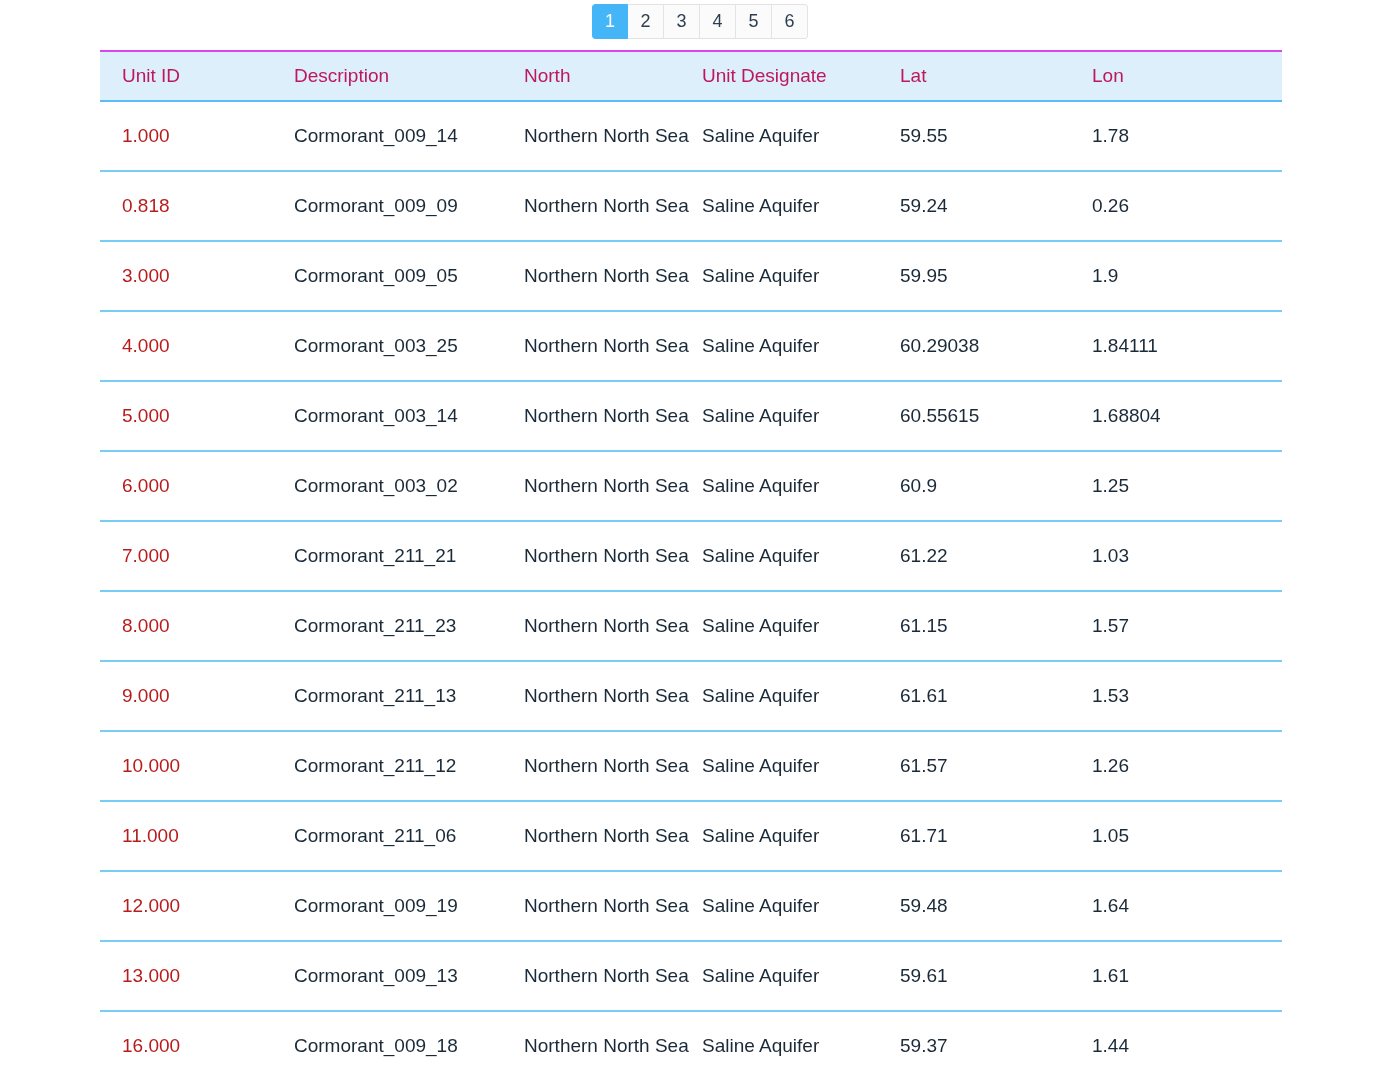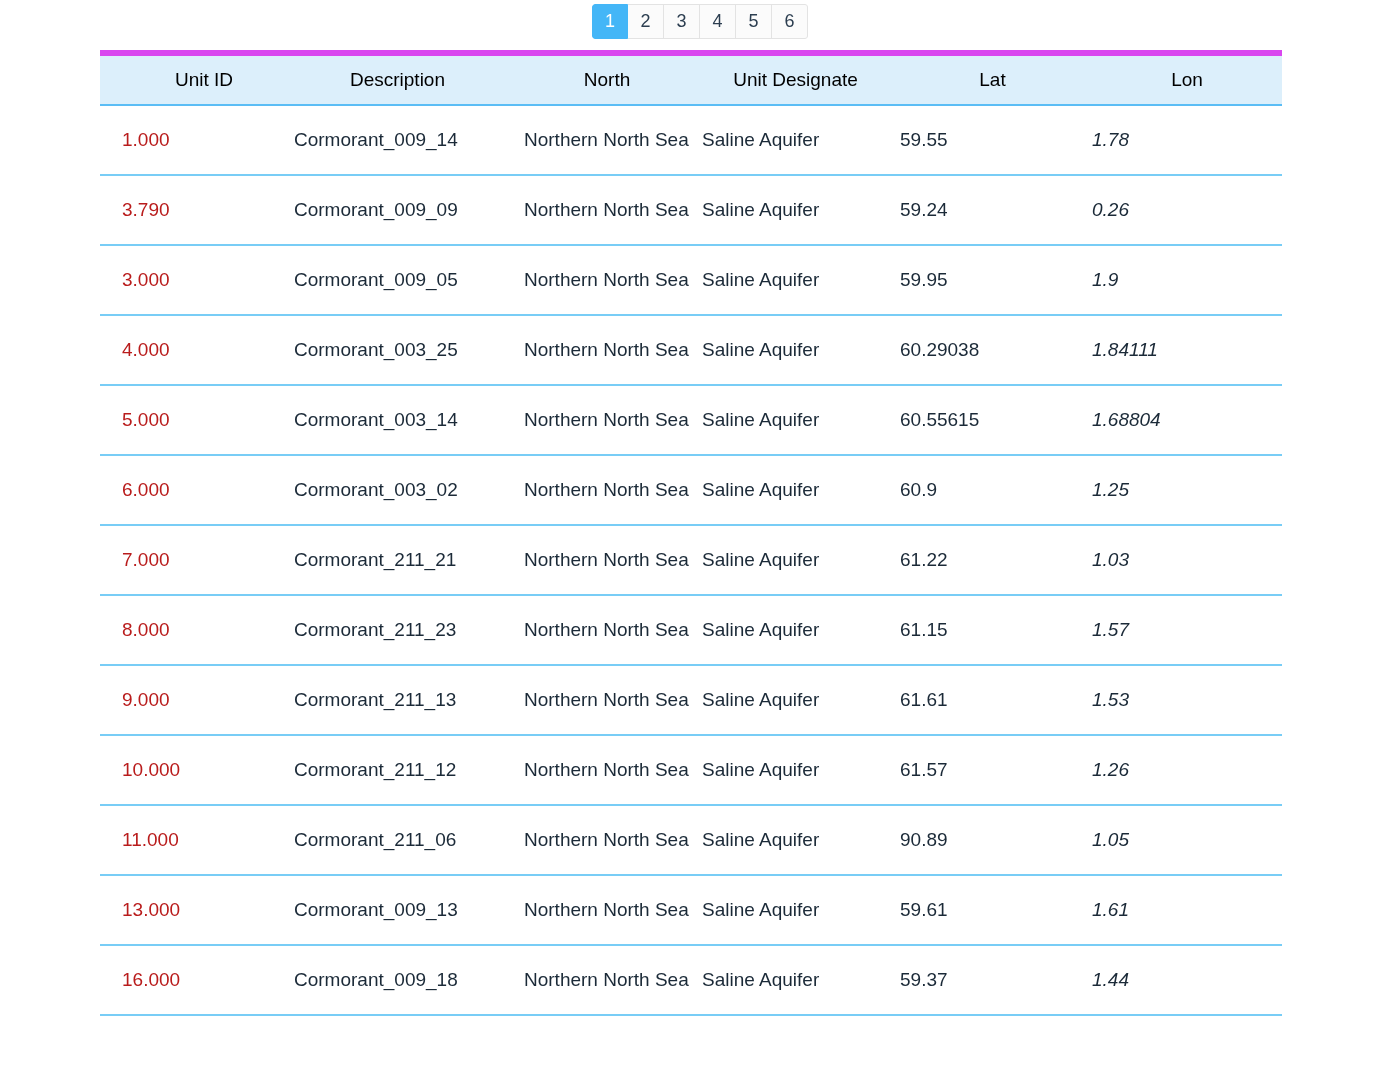--- a/index.html
+++ b/index.html
@@ -79,26 +79,26 @@
   }
 
   table.data-table {
     width: 1182px;
     border-collapse: collapse;
     table-layout: fixed;
   }
 
   table.data-table thead th {
     background: #dceffb;
-    border-top: 6px solid #d946ef;
+    border-top: 2px solid #d946ef;
     border-bottom: 2px solid #5bbdf5;
-    color: #000000;
+    color: #be185d;
     font-size: 19px;
     font-weight: normal;
-    text-align: center;
+    text-align: left;
     padding: 13px 0 13px 0;
     height: 22px;
     vertical-align: middle;
     font-family: "Liberation Sans", sans-serif;
   }
 
   table.data-table thead th .hcell { padding-left: 22px; }
   table.data-table thead th.c-desc .hcell { padding-left: 8px; }
   table.data-table thead th.c-area .hcell { padding-left: 23px; }
   table.data-table thead th.c-ud   .hcell { padding-left: 12px; }
@@ -113,21 +113,21 @@
     height: 68px;
     vertical-align: middle;
     font-family: "Liberation Sans", sans-serif;
   }
 
   td .cell { padding-left: 22px; }
   td.c-desc .cell { padding-left: 8px; }
   td.c-area .cell { padding-left: 23px; }
   td.c-ud   .cell { padding-left: 12px; }
   td.c-lat  .cell { padding-left: 11px; }
-  td.c-lon  .cell { padding-left: 7px; font-style: italic; }
+  td.c-lon  .cell { padding-left: 7px; }
 
   td.c-id .cell {
     color: #b91c1c;
     cursor: pointer;
   }
 
   td.c-area {
     vertical-align: top;
   }
   td.c-area .cell {
@@ -183,21 +183,21 @@
       <tbody id="tbody">
           <tr>
             <td class="c-id"><span class="cell">1.000</span></td>
             <td class="c-desc"><span class="cell">Cormorant_009_14</span></td>
             <td class="c-area"><span class="cell">Northern North Sea</span></td>
             <td class="c-ud"><span class="cell">Saline Aquifer</span></td>
             <td class="c-lat"><span class="cell">59.55</span></td>
             <td class="c-lon"><span class="cell">1.78</span></td>
           </tr>
           <tr>
-            <td class="c-id"><span class="cell">3.790</span></td>
+            <td class="c-id"><span class="cell">0.818</span></td>
             <td class="c-desc"><span class="cell">Cormorant_009_09</span></td>
             <td class="c-area"><span class="cell">Northern North Sea</span></td>
             <td class="c-ud"><span class="cell">Saline Aquifer</span></td>
             <td class="c-lat"><span class="cell">59.24</span></td>
             <td class="c-lon"><span class="cell">0.26</span></td>
           </tr>
           <tr>
             <td class="c-id"><span class="cell">3.000</span></td>
             <td class="c-desc"><span class="cell">Cormorant_009_05</span></td>
             <td class="c-area"><span class="cell">Northern North Sea</span></td>
@@ -259,22 +259,30 @@
             <td class="c-area"><span class="cell">Northern North Sea</span></td>
             <td class="c-ud"><span class="cell">Saline Aquifer</span></td>
             <td class="c-lat"><span class="cell">61.57</span></td>
             <td class="c-lon"><span class="cell">1.26</span></td>
           </tr>
           <tr>
             <td class="c-id"><span class="cell">11.000</span></td>
             <td class="c-desc"><span class="cell">Cormorant_211_06</span></td>
             <td class="c-area"><span class="cell">Northern North Sea</span></td>
             <td class="c-ud"><span class="cell">Saline Aquifer</span></td>
-            <td class="c-lat"><span class="cell">90.89</span></td>
+            <td class="c-lat"><span class="cell">61.71</span></td>
             <td class="c-lon"><span class="cell">1.05</span></td>
+          </tr>
+          <tr>
+            <td class="c-id"><span class="cell">12.000</span></td>
+            <td class="c-desc"><span class="cell">Cormorant_009_19</span></td>
+            <td class="c-area"><span class="cell">Northern North Sea</span></td>
+            <td class="c-ud"><span class="cell">Saline Aquifer</span></td>
+            <td class="c-lat"><span class="cell">59.48</span></td>
+            <td class="c-lon"><span class="cell">1.64</span></td>
           </tr>
           <tr>
             <td class="c-id"><span class="cell">13.000</span></td>
             <td class="c-desc"><span class="cell">Cormorant_009_13</span></td>
             <td class="c-area"><span class="cell">Northern North Sea</span></td>
             <td class="c-ud"><span class="cell">Saline Aquifer</span></td>
             <td class="c-lat"><span class="cell">59.61</span></td>
             <td class="c-lon"><span class="cell">1.61</span></td>
           </tr>
           <tr>

